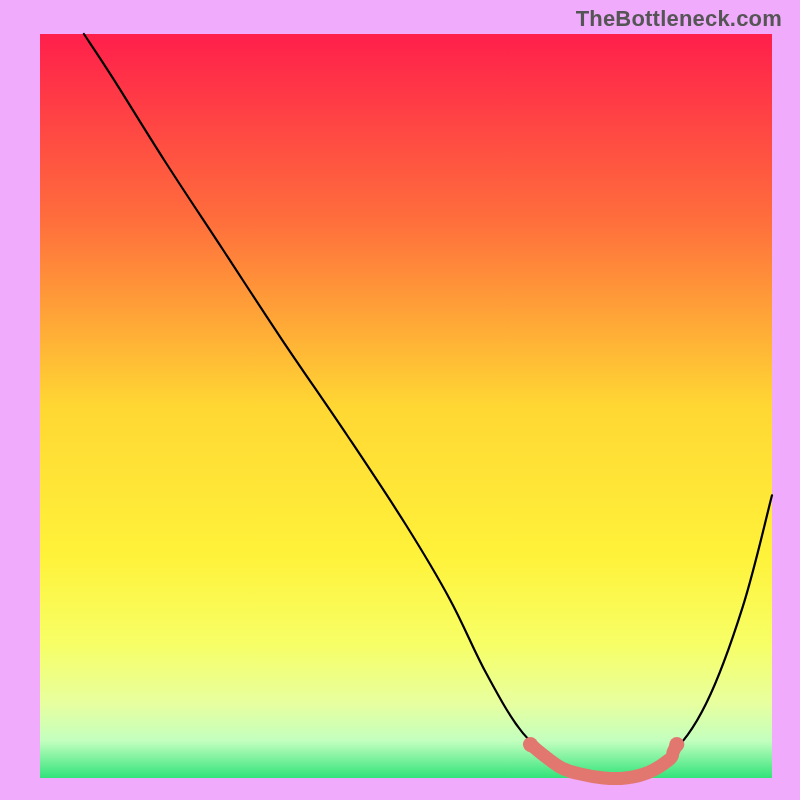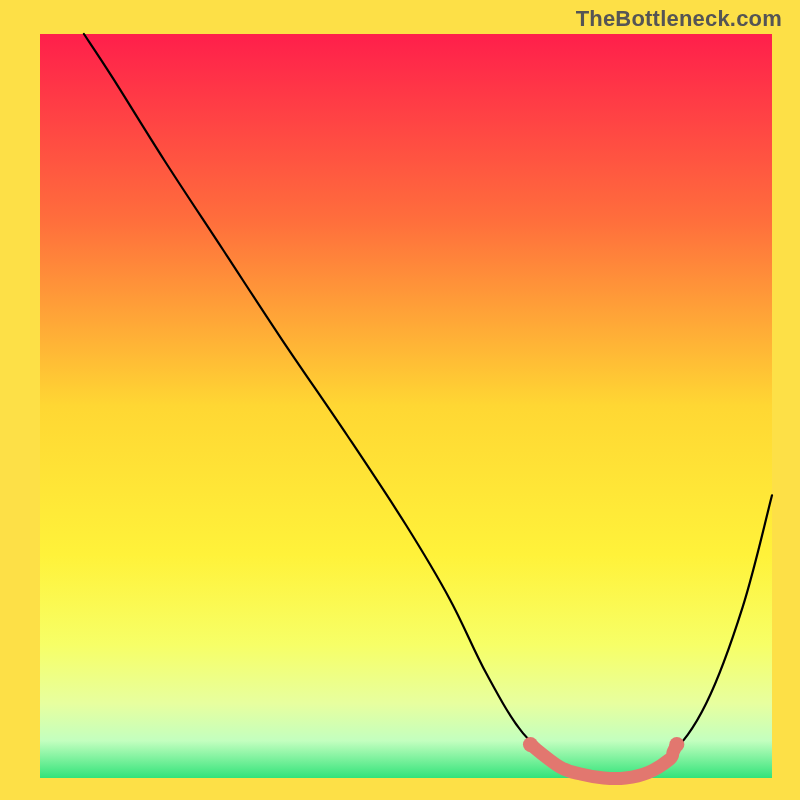--- a/index.html
+++ b/index.html
@@ -8,21 +8,21 @@
     width: 800px;
     height: 800px;
     background: #000;
     overflow: hidden;
     font-family: Arial, Helvetica, sans-serif;
   }
   .frame {
     position: relative;
     width: 800px;
     height: 800px;
-    background: #fde047;
+    background: #f0abfc;
   }
   .watermark {
     position: absolute;
     top: 6px;
     right: 18px;
     font-size: 22px;
     font-weight: 600;
     color: #555;
     letter-spacing: 0.2px;
     z-index: 5;

